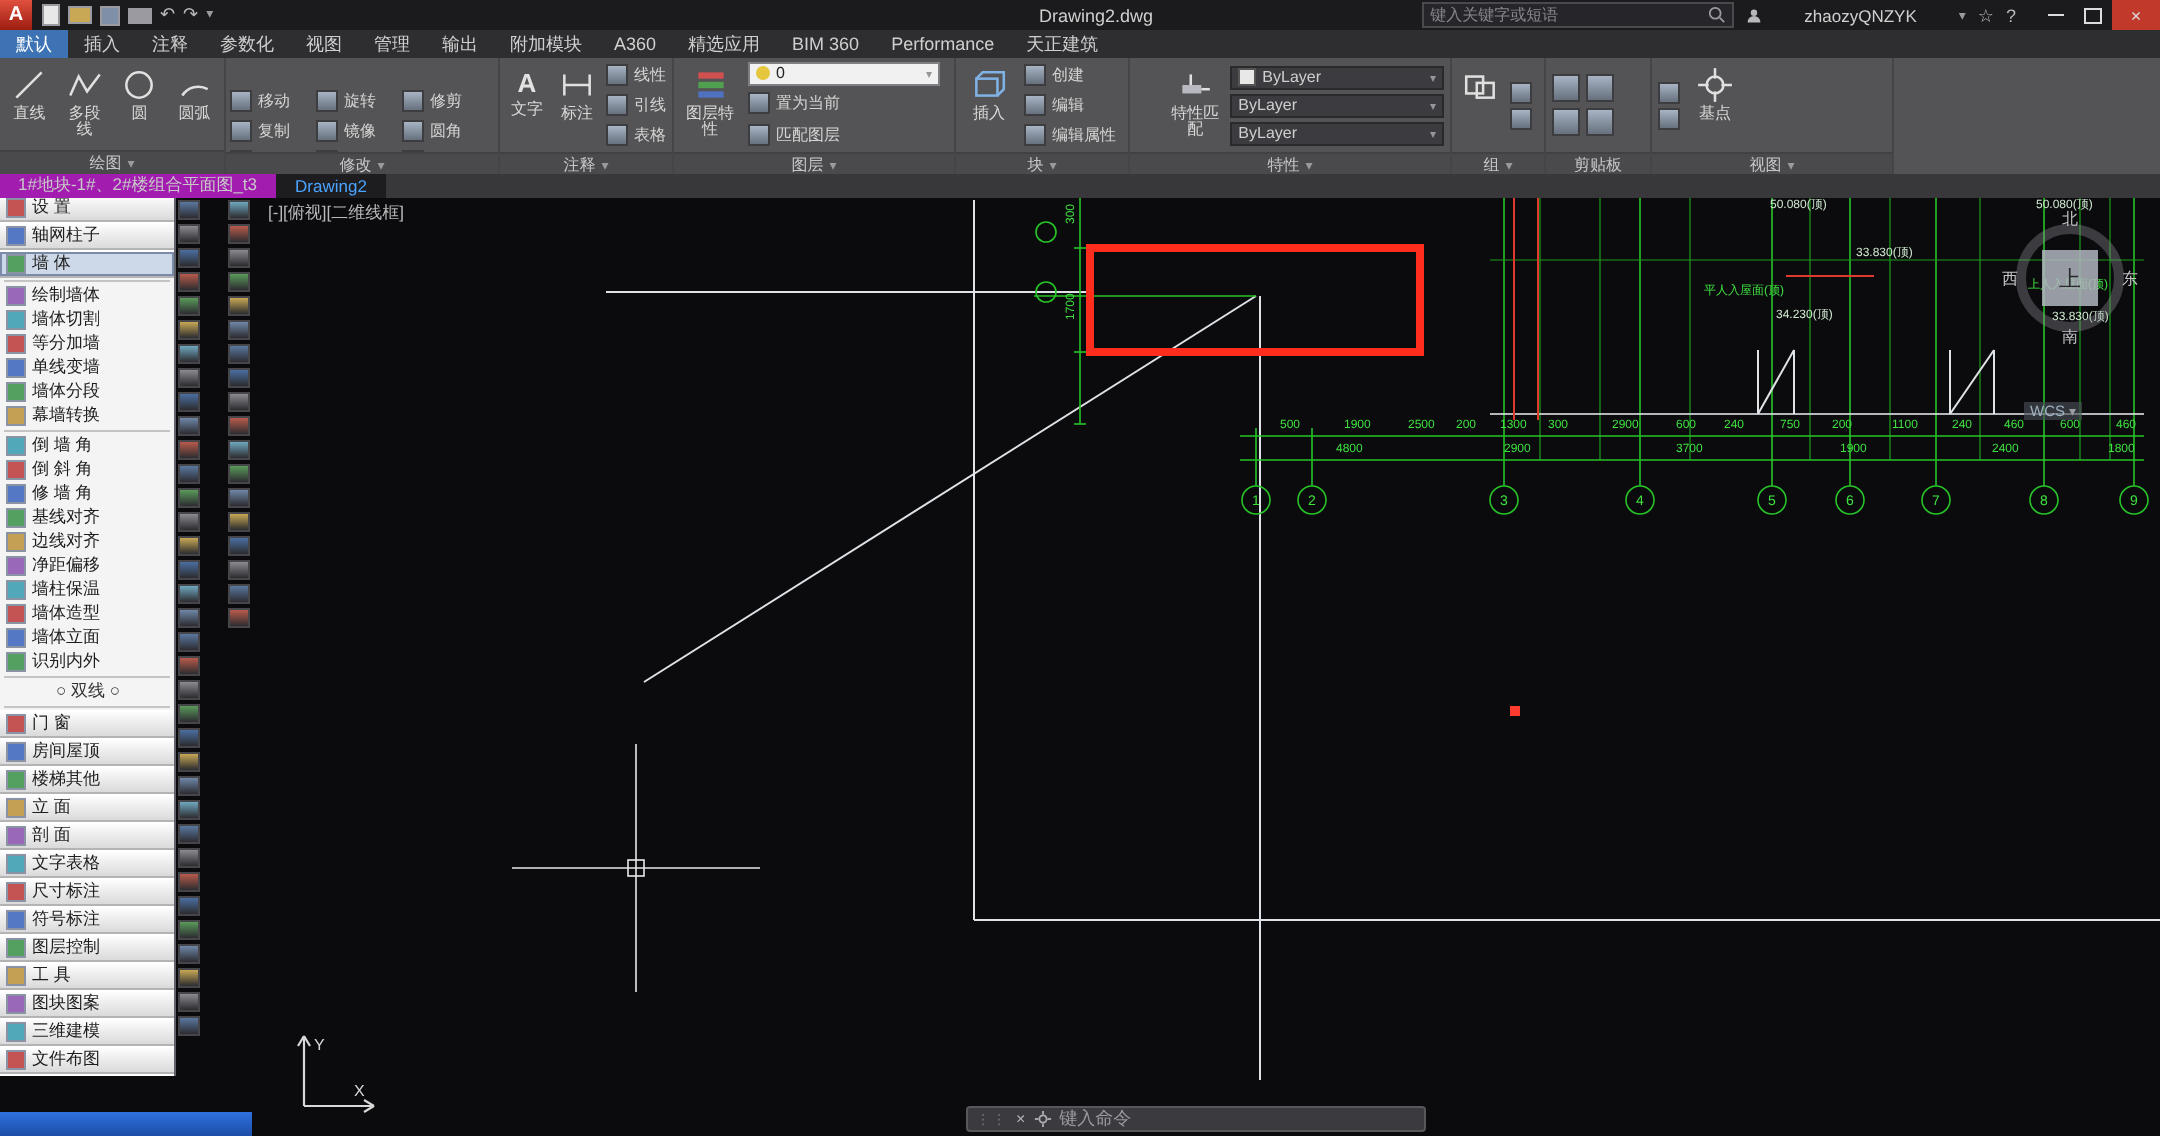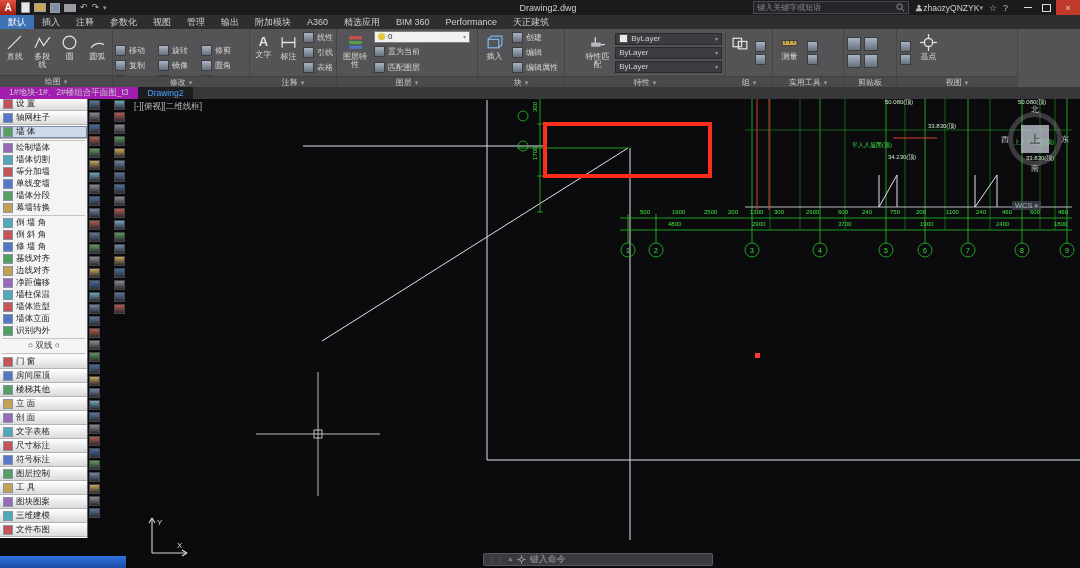--- a/index.html
+++ b/index.html
@@ -10,21 +10,21 @@
   .titlebar{position:absolute;left:0;top:0;width:1080px;height:15px;background:#1b1b1d;z-index:30;display:flex;align-items:center;}
   .app-button{width:16px;height:15px;background:linear-gradient(#e0503e,#9e1d10);color:#fff;font-weight:bold;font-size:10px;display:flex;align-items:center;justify-content:center;cursor:default;}
   .qat{display:flex;align-items:center;gap:4px;margin-left:5px;}
   .qicon{color:#b8b8bc;font-size:9px;line-height:9px;}
   .qshape{display:inline-block;border:1px solid #9a9aa0;}
   .tb-title{position:absolute;left:0;right:0;top:0;height:15px;display:flex;align-items:center;justify-content:center;font-size:9px;color:#d8d8d8;pointer-events:none;}
   .tb-title .doc{margin-left:16px;color:#cfcfcf;}
   .tb-right{position:absolute;right:0;top:0;height:15px;display:flex;align-items:center;gap:6px;}
   .searchbox{width:148px;height:11px;background:#26262a;border:1px solid #4a4a4e;display:flex;align-items:center;padding:0 3px;}
   .searchbox .ph{color:#86868c;font-size:8px;flex:1;white-space:nowrap;overflow:hidden;}
-  .user{display:flex;align-items:center;gap:0;color:#cfcfcf;font-size:8.5px;}
+  .user{display:flex;align-items:center;gap:21px;color:#cfcfcf;font-size:8.5px;}
   .caret{color:#9a9aa0;font-size:7px;}
   .tbicon{color:#b8b8bc;font-size:9px;}
   .winctl{display:flex;height:15px;margin-left:4px;}
   .winbtn{width:19px;display:flex;align-items:center;justify-content:center;color:#ddd;font-size:9px;}
   .winbtn .rest{display:inline-block;width:7px;height:6px;border:1px solid #ddd;}
   .winbtn .minb{display:inline-block;width:8px;height:1px;background:#ddd;}
   .winbtn.close{background:#c0392b;width:24px;}
 
   
   .menubar{position:absolute;left:0;top:15px;width:1080px;height:14px;background:#2e2e31;z-index:30;display:flex;align-items:stretch;}
@@ -400,41 +400,20 @@
           <span class="mini-icon"></span>
           <span class="mini-icon"></span>
         </div>
       </div>
       <div class="ptitle">
           <span>组</span>
           <span class="caret">▾</span>
         </div>
     </div>
 
-    <div class="panel" style="width:70px;">
-      <div class="pcontent">
-        <div class="bigbtn">
-          <span class="ricon"><svg viewBox="0 0 18 18">
-                <rect x="2" y="7" width="14" height="5" fill="#caa84a" stroke="#333" stroke-width="0.8"></rect>
-                <line x1="5" y1="7" x2="5" y2="10" stroke="#333" stroke-width="0.8"></line>
-                <line x1="9" y1="7" x2="9" y2="10" stroke="#333" stroke-width="0.8"></line>
-                <line x1="13" y1="7" x2="13" y2="10" stroke="#333" stroke-width="0.8"></line>
-              </svg></span>
-          <span>测量</span>
-        </div>
-        <div class="smallcol">
-          <span class="mini-icon"></span>
-          <span class="mini-icon"></span>
-        </div>
-      </div>
-      <div class="ptitle">
-          <span>实用工具</span>
-          <span class="caret">▾</span>
-        </div>
-    </div>
 
     <div class="panel" style="width:52px;">
       <div class="pcontent">
         <div class="clipgrid">
           <span class="mini-icon" style="width:12px;height:12px;"></span>
           <span class="mini-icon" style="width:12px;height:12px;"></span>
           <span class="mini-icon" style="width:12px;height:12px;"></span>
           <span class="mini-icon" style="width:12px;height:12px;"></span>
         </div>
       </div>

